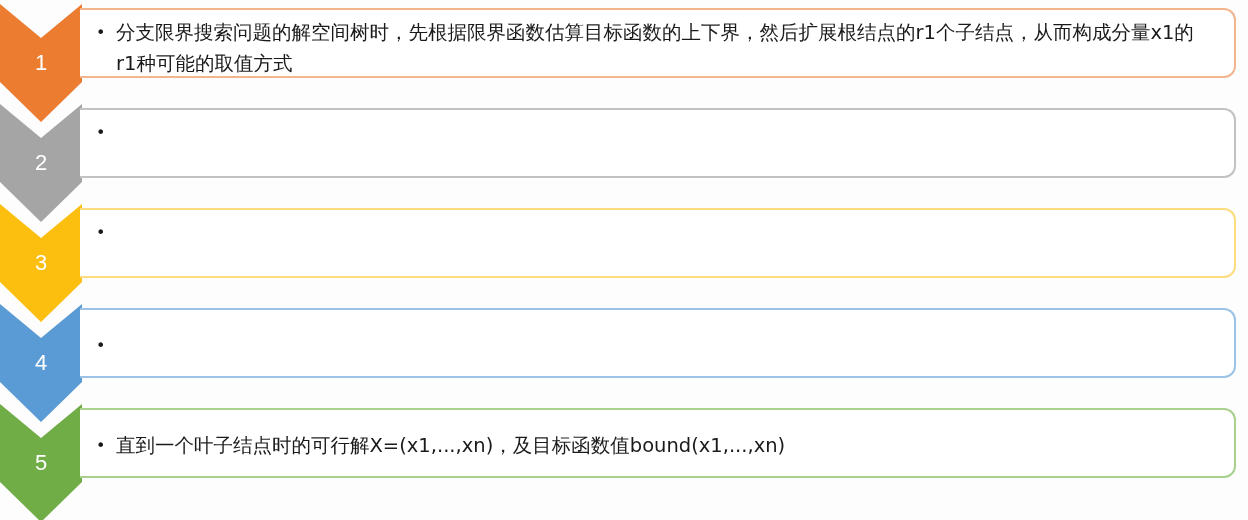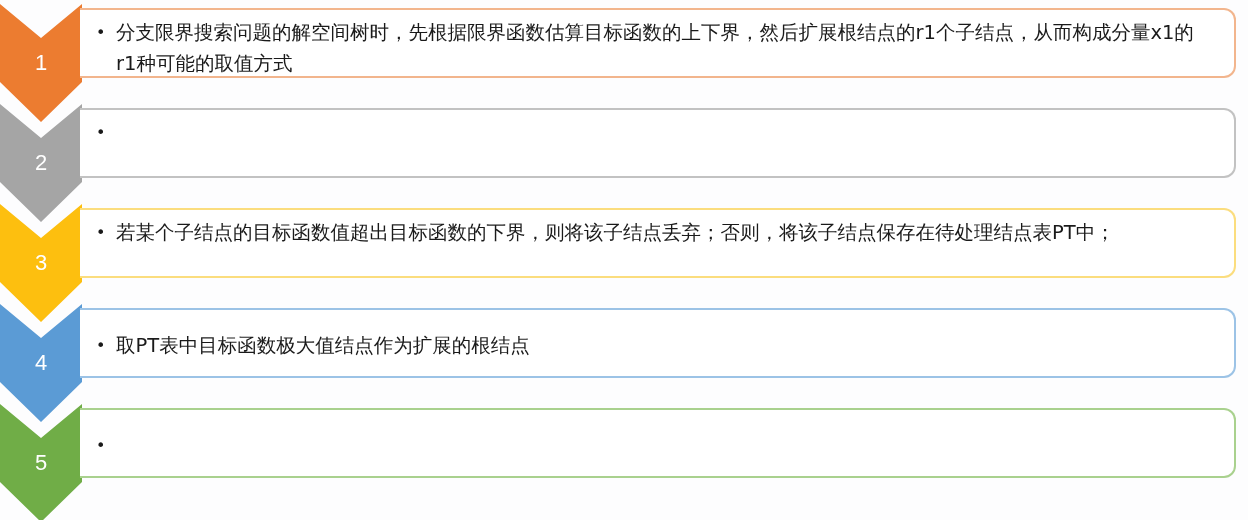--- a/index.html
+++ b/index.html
@@ -60,47 +60,46 @@
   <div class="step" style="top:204px;">
     <div class="chevron">
       <svg width="82" height="118" viewBox="0 0 82 118">
           <polygon points="0,0 41,34 82,0 82,78 41,118 0,78" fill="#fdbf0f"></polygon>
         </svg>
     </div>
     <div class="num">3</div>
     <div class="box" style="border-color:#fbdd7e;">
       <div class="bullet-line">
         <span class="dot">•</span>
-        <span>若某个子结点的目标函数值超出目标函数的下界，则将该子结点丢弃；否则，将该子结点保存在待处理结点表PT中；</span>
       </div>
     </div>
   </div>
 
   <div class="step" style="top:304px;">
     <div class="chevron">
       <svg width="82" height="118" viewBox="0 0 82 118">
           <polygon points="0,0 41,34 82,0 82,78 41,118 0,78" fill="#5b9bd5"></polygon>
         </svg>
     </div>
     <div class="num">4</div>
     <div class="box" style="border-color:#9cc3e6;">
       <div class="bullet-line" style="padding-top:13px;">
         <span class="dot">•</span>
-        <span>取PT表中目标函数极大值结点作为扩展的根结点</span>
       </div>
     </div>
   </div>
 
   <div class="step" style="top:404px;">
     <div class="chevron">
       <svg width="82" height="118" viewBox="0 0 82 118">
           <polygon points="0,0 41,34 82,0 82,78 41,118 0,78" fill="#70ad47"></polygon>
         </svg>
     </div>
     <div class="num">5</div>
     <div class="box" style="border-color:#a9d18e;">
       <div class="bullet-line" style="padding-top:13px;">
         <span class="dot">•</span>
+        <span>直到一个叶子结点时的可行解X=(x1,...,xn)，及目标函数值bound(x1,...,xn)</span>
       </div>
     </div>
   </div>
 
 </div>
 
 </body></html>

